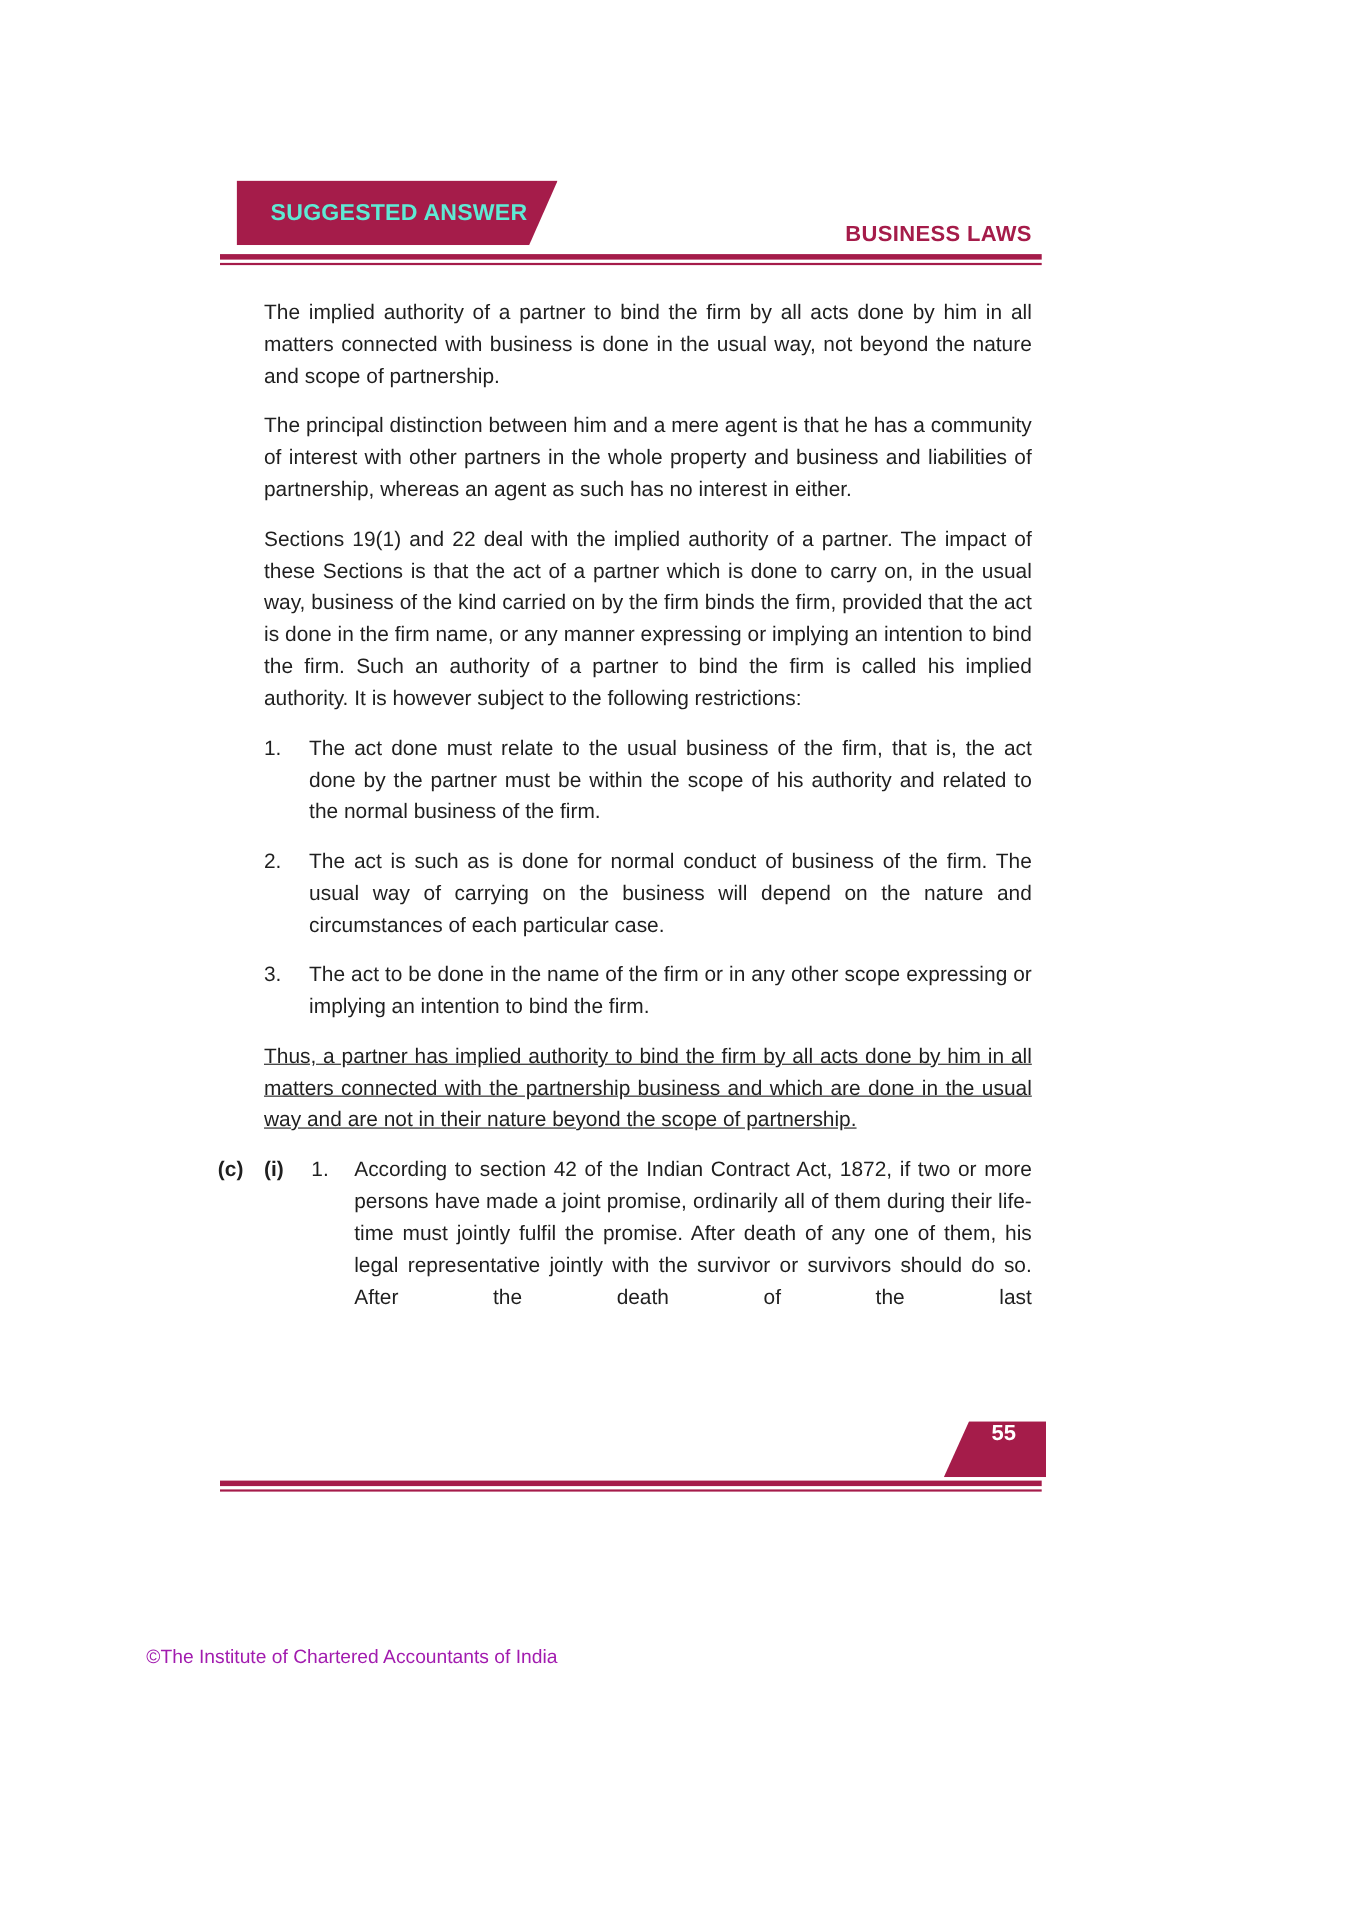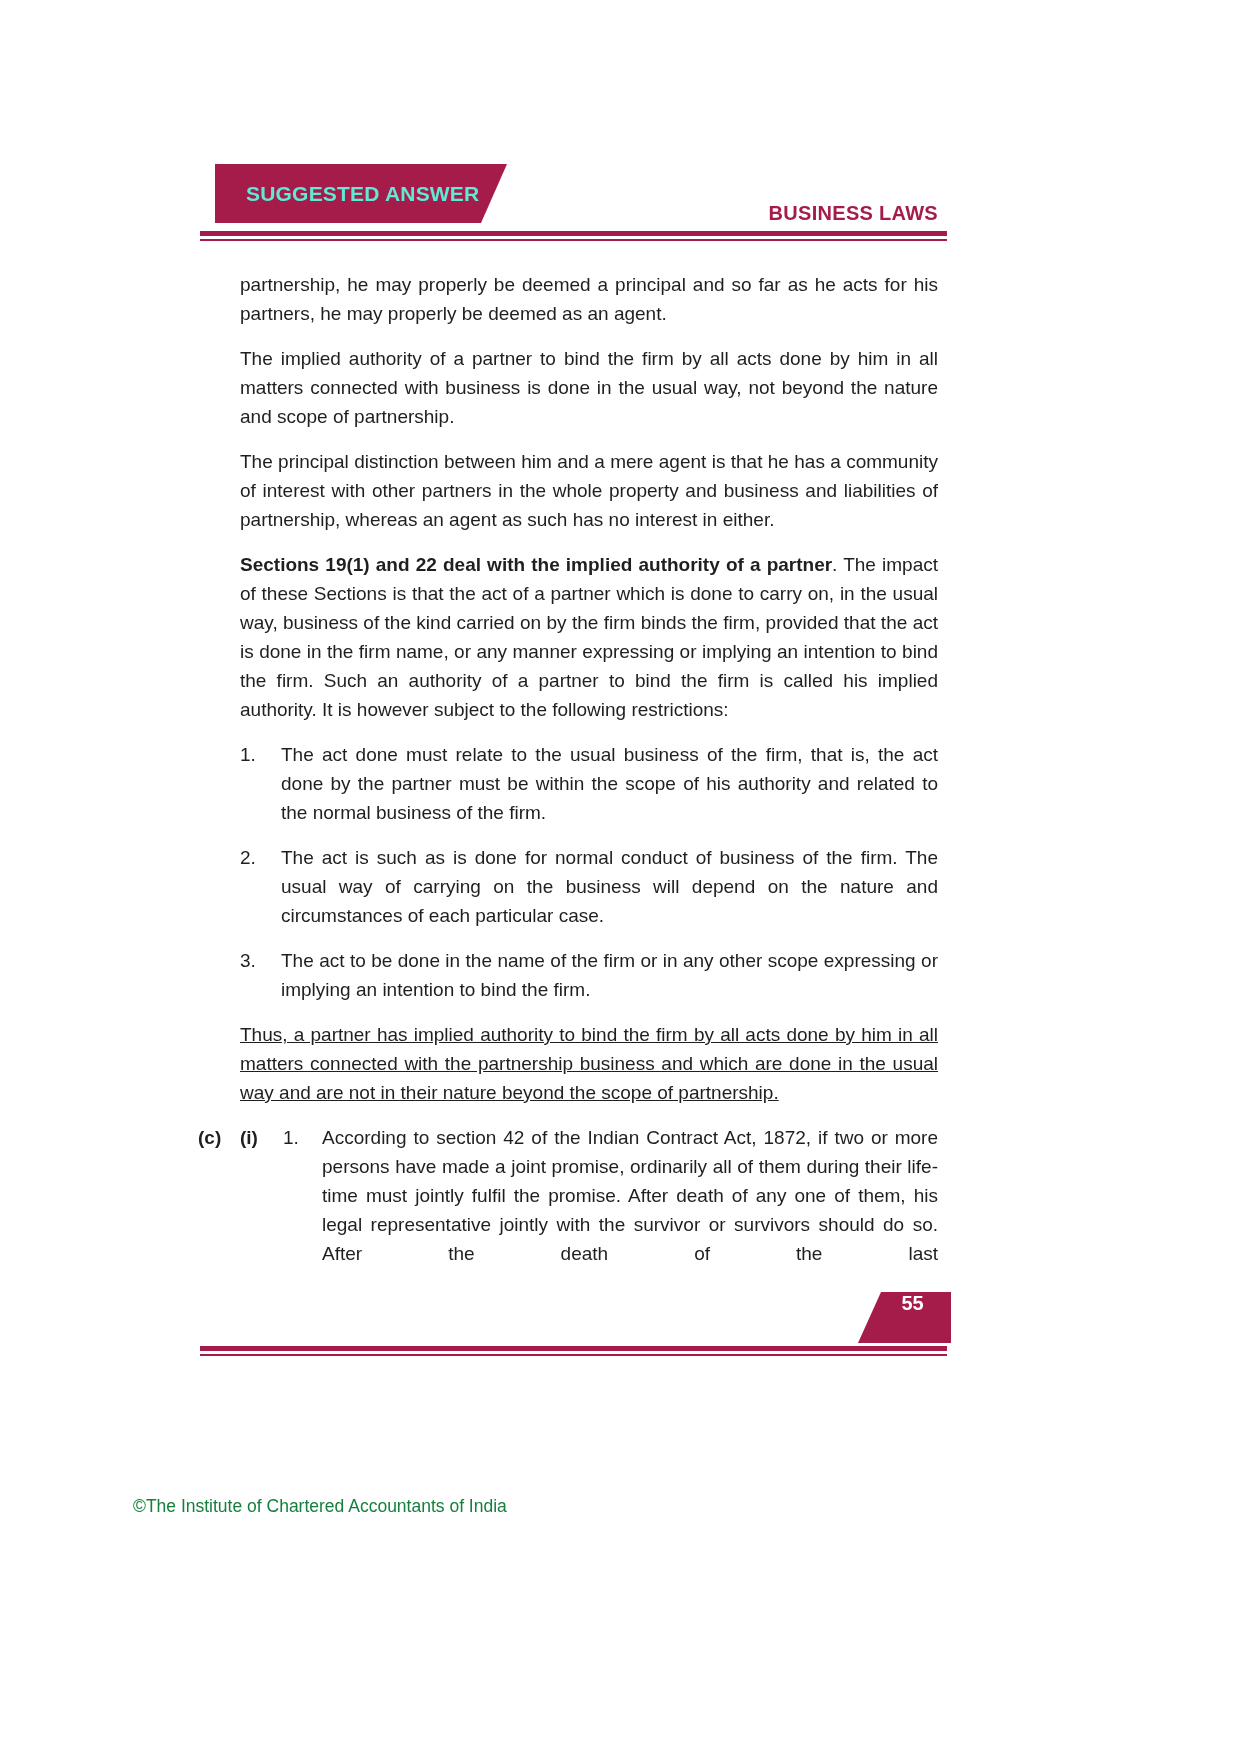--- a/index.html
+++ b/index.html
@@ -56,21 +56,21 @@
   .content {
     position: absolute;
     left: 240px;
     top: 270px;
     width: 698px;
     font-size: 19px;
     line-height: 29px;
     text-align: justify;
   }
   .content p { margin: 0 0 16px 0; }
-  .bold { font-weight: bold; margin-top: 24px; }
+  .bold { font-weight: normal; margin-top: 24px; }
   .list-item {
     display: grid;
     grid-template-columns: 41px 1fr;
     margin-bottom: 16px;
   }
   .list-text { text-align: justify; }
   .indent { margin-left: 41px; text-decoration: underline; }
   .c-item {
     display: grid;
     grid-template-columns: 42px 43px 39px 1fr;
@@ -95,40 +95,39 @@
     color: #ffffff;
     font-weight: bold;
     font-size: 20px;
     padding-left: 16px;
   }
   .copyright {
     position: absolute;
     left: 133px;
     top: 1496px;
     font-size: 17.5px;
-    color: #15803d;
+    color: #a21caf;
   }
 </style>
 </head>
 <body>
 
 <div class="page">
 
   <div class="banner">
     <span class="banner-label">SUGGESTED ANSWER</span>
   </div>
   <div class="subject">BUSINESS LAWS</div>
   <div class="rule rule-top">
     <div class="thick"></div>
     <div class="thin"></div>
   </div>
 
   <div class="content">
 
-    <p>partnership, he may properly be deemed a principal and so far as he acts for his partners, he may properly be deemed as an agent.</p>
 
     <p>The implied authority of a partner to bind the firm by all acts done by him in all matters connected with business is done in the usual way, not beyond the nature and scope of partnership.</p>
 
     <p>The principal distinction between him and a mere agent is that he has a community of interest with other partners in the whole property and business and liabilities of partnership, whereas an agent as such has no interest in either.</p>
 
     <p><span class="bold">Sections 19(1) and 22 deal with the implied authority of a partner</span><span>. The impact of these Sections is that the act of a partner which is done to carry on, in the usual way, business of the kind carried on by the firm binds the firm, provided that the act is done in the firm name, or any manner expressing or implying an intention to bind the firm. Such an authority of a partner to bind the firm is called his implied authority. It is however subject to the following restrictions:</span></p>
 
     <div class="list-item">
       <span>1.</span>
       <div class="list-text">The act done must relate to the usual business of the firm, that is, the act done by the partner must be within the scope of his authority and related to the normal business of the firm.</div>

